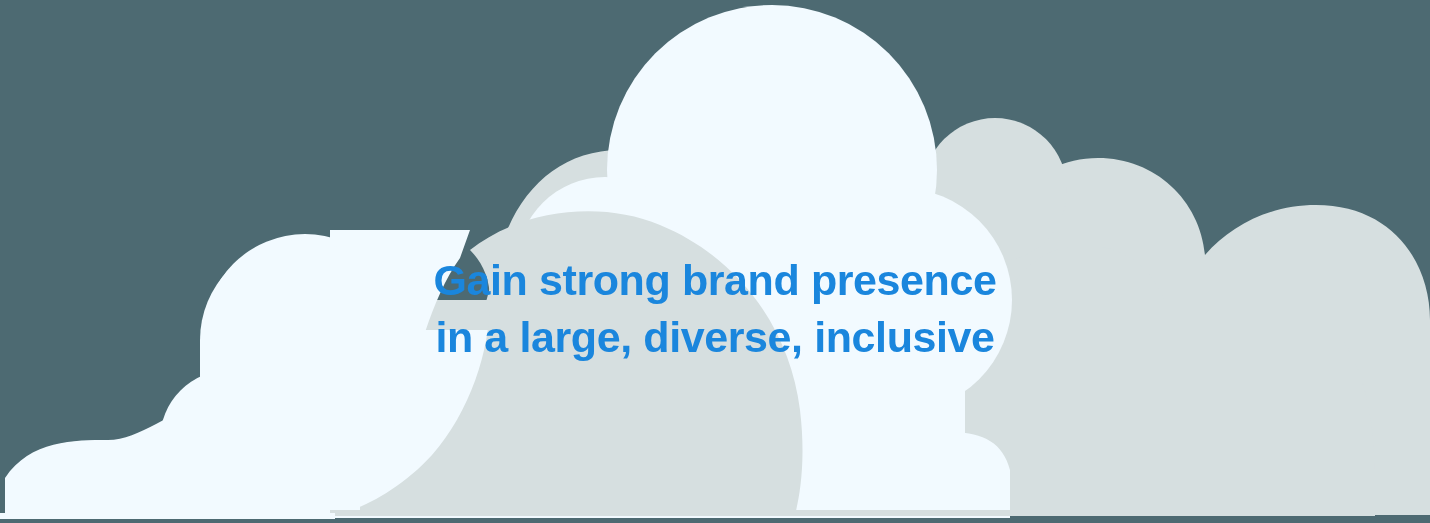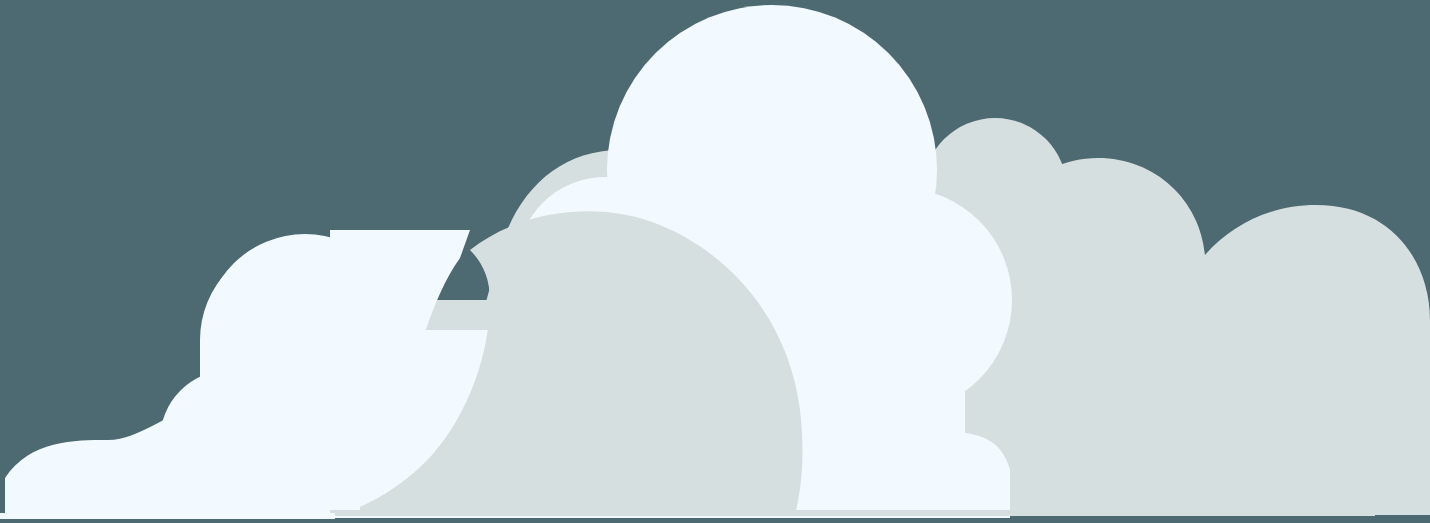--- a/index.html
+++ b/index.html
@@ -134,16 +134,18 @@
                L 352,518 Z" fill="#f2faff"></path>
       <rect x="200" y="340" width="160" height="178" fill="#f2faff"></rect>
     </g>
 
     <rect x="330" y="510" width="1045" height="6" fill="#d6dfe0"></rect>
     <rect x="0" y="513" width="335" height="6" fill="#f2faff"></rect>
   </svg>
 
   <div id="headline">
     <div id="headline-inner" style="color: rgb(26, 134, 221);">
+      <span class="headline-line">Gain strong brand presence</span>
+      <span class="headline-line">in a large, diverse, inclusive</span>
     </div>
   </div>
 
 </div>
 
 </body></html>

